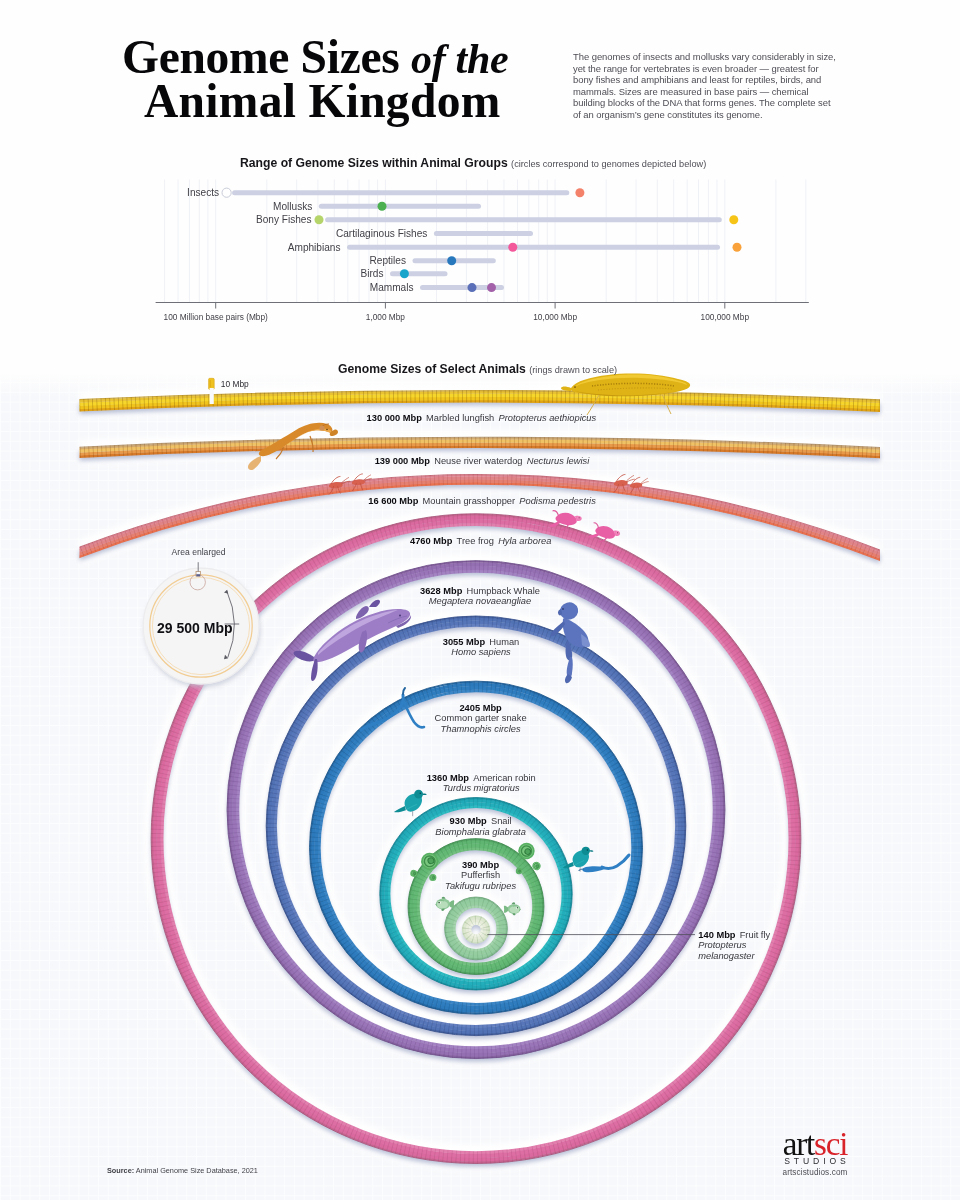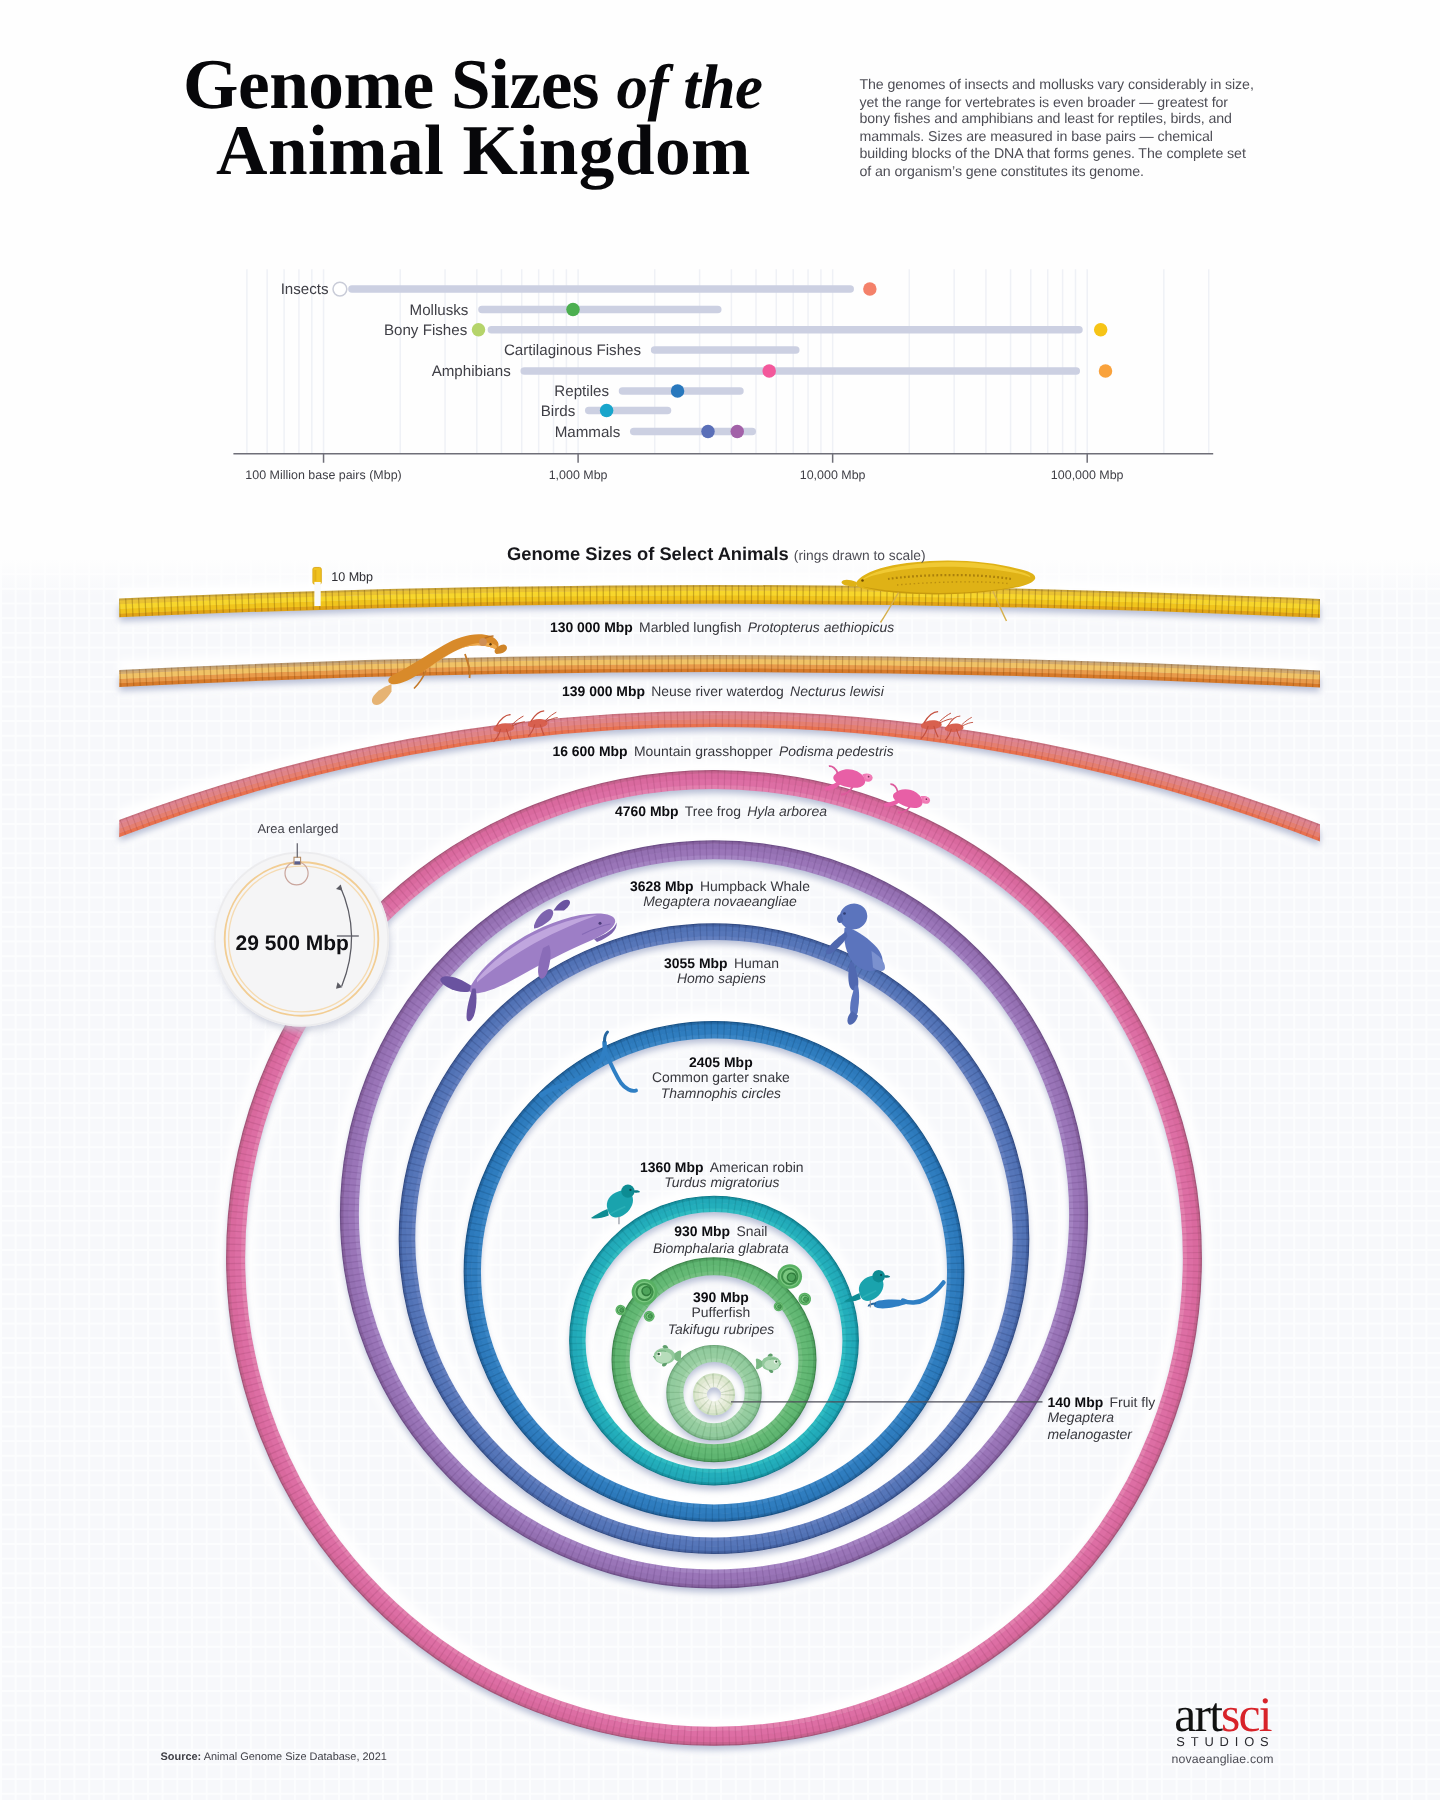--- a/index.html
+++ b/index.html
@@ -52,20 +52,24 @@
   <div class="topfade"></div>
 
   <div id="title">
     <span>Genome Sizes</span>
     <span class="it">of the</span>
     <span class="l2">Animal Kingdom</span>
   </div>
 
   <div id="intro">The genomes of insects and mollusks vary considerably in size, yet the range for vertebrates is even broader — greatest for bony fishes and amphibians and least for reptiles, birds, and mammals. Sizes are measured in base pairs — chemical building blocks of the DNA that forms genes. The complete set of an organism’s gene constitutes its genome.</div>
 
+  <div class="sec" style="left:240px;top:156px;">
+    <span>Range of Genome Sizes within Animal Groups</span>
+    <span class="sub">(circles correspond to genomes depicted below)</span>
+  </div>
 
   <svg width="960" height="1200" viewBox="0 0 960 1200">
     <defs>
       <filter id="softblur" x="-3%" y="-3%" width="106%" height="106%">
           <feGaussianBlur stdDeviation="2.4"></feGaussianBlur>
         </filter>
       <filter id="halopen" x="-3%" y="-3%" width="106%" height="106%">
           <feGaussianBlur stdDeviation="3.0"></feGaussianBlur>
         </filter>
       <clipPath id="wideclip">
@@ -577,37 +581,37 @@
       <div><b>930 Mbp</b><span class="sp"></span><span>Snail</span></div>
       <div><i>Biomphalaria glabrata</i></div>
     </div>
 <div class="lbl c" style="left:480.6px;top:860.0px;transform:translateX(-50%);">
       <div><b>390 Mbp</b></div>
       <div><span>Pufferfish</span></div>
       <div><i>Takifugu rubripes</i></div>
     </div>
 <div class="lbl" style="left:698.3px;top:929.7px;">
       <div><b>140 Mbp</b><span class="sp"></span><span>Fruit fly</span></div>
-      <div class="c2"><i>Megaptera</i></div>
+      <div class="c2"><i>Protopterus</i></div>
       <div class="c2"><i>melanogaster</i></div>
     </div>
 
   <div class="inset-lbl" style="left:198.6px;top:547.3px;">Area enlarged</div>
   <div class="inset-val" style="left:194.8px;top:619.9px;">29 500 Mbp</div>
   <div class="scale-lbl" style="left:220.8px;top:379.4px;">10 Mbp</div>
 
   <div class="sec" style="left:338px;top:350px;margin-top:12px;">
     <span>Genome Sizes of Select Animals</span>
     <span class="sub">(rings drawn to scale)</span>
   </div>
 
   <div id="source">
     <b>Source:</b>
     <span>Animal Genome Size Database, 2021</span>
   </div>
 
   <div id="logo">
     <div class="w"><span class="a">art</span><span class="s">sci</span></div>
     <div class="st">STUDIOS</div>
-    <div class="u">novaeangliae.com</div>
+    <div class="u">artscistudios.com</div>
   </div>
 
 </div>
 
 </body></html>

